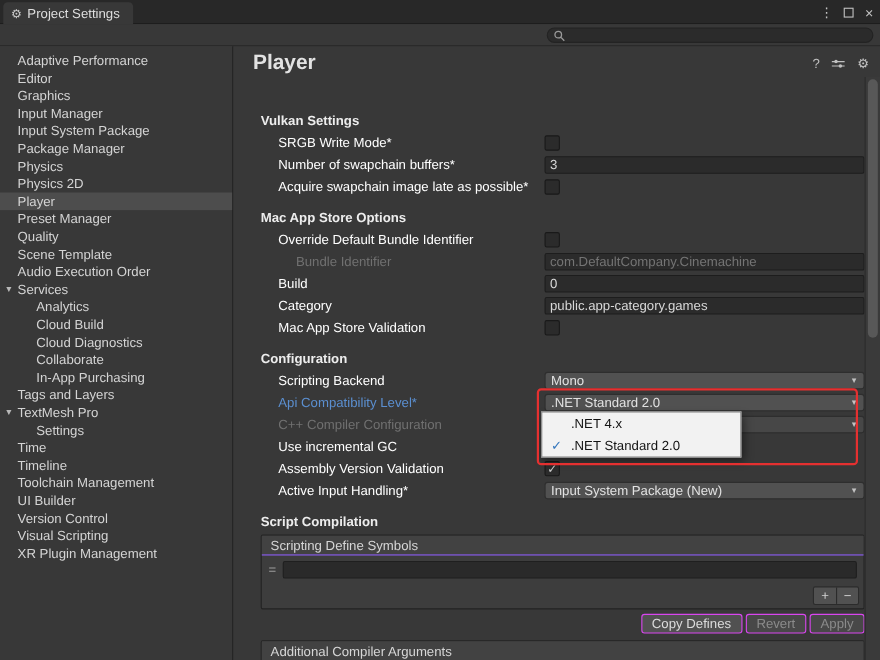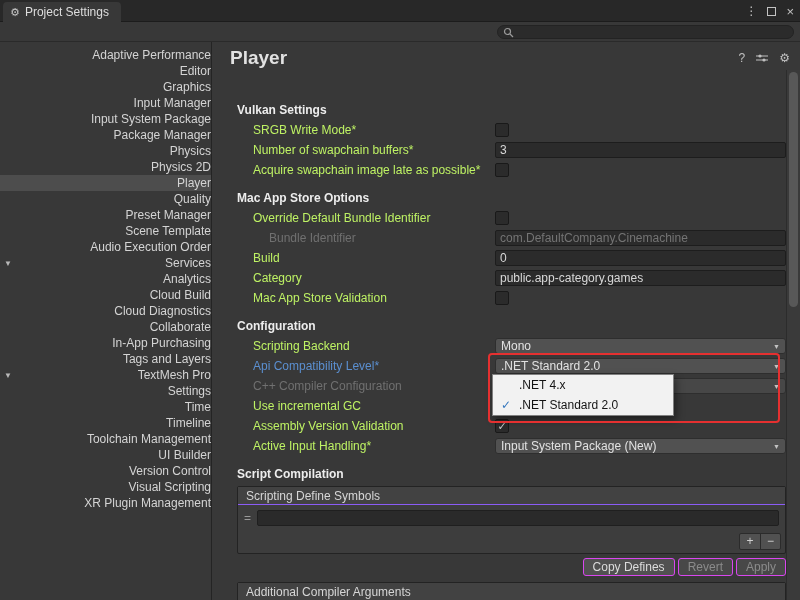--- a/index.html
+++ b/index.html
@@ -25,21 +25,21 @@
   .toolbar { position:absolute; left:0; top:22px; width:800px; height:20px;
     background:#383838; border-bottom:1px solid #2a2a2a; }
   .search { position:absolute; left:497px; right:6px; top:3px; height:14px;
     background:#2b2b2b; border:1px solid #232323; border-radius:8px;
     display:flex; align-items:center; padding-left:5px; }
 
   
   .sidebar { position:absolute; left:0; top:42px; width:212px; bottom:0;
     background:#383838; border-right:1px solid #242424; padding-top:5px; }
   .side-item { height:16px; display:flex; align-items:center; padding-left:16px;
-    position:relative; color:#d4d4d4; white-space:nowrap;justify-content:flex-end; }
+    position:relative; color:#d4d4d4; white-space:nowrap; }
   .side-item.child { padding-left:33px; }
   .side-item.selected { background:#4d4d4d; }
   .fold { position:absolute; left:4px; top:50%; transform:translateY(-50%);
     font-size:8px; color:#b8b8b8; }
 
   
   .main { position:absolute; left:212px; top:42px; width:588px; height:558px; }
   .main-header { height:28px; display:flex; align-items:center; padding:4px 10px 0 18px; }
   .main-title { font-size:19px; font-weight:bold; color:#e2e2e2; flex:1; }
   .header-icons { display:flex; align-items:center; gap:11px; color:#c0c0c0; }
@@ -51,21 +51,21 @@
     background:#585858; border-radius:5px; }
 
   .content { position:absolute; left:0; top:28px; right:14px; bottom:0;
     padding-left:25px; overflow:hidden; }
 
   .sec { height:20px; margin-top:8px; display:flex; align-items:center;
     font-weight:bold; color:#ededed; }
   .sec.first { margin-top:2px; }
 
   .row { height:20px; display:flex; align-items:center; }
-  .row .label { width:258px; flex:none; padding-left:16px; color:#bef264;
+  .row .label { width:258px; flex:none; padding-left:16px; color:#ffffff;
     white-space:nowrap; overflow:hidden; }
   .row .label.sub { padding-left:32px; }
   .row .label.disabled { color:#707070; }
   .row .label.blue { color:#5b8fd0; }
   .row .val { flex:1; margin-right:14px; display:flex; align-items:center; }
 
   .checkbox { width:14px; height:14px; background:#2b2b2b;
     border:1px solid #191919; border-radius:2px; display:flex;
     align-items:center; justify-content:center; }
   .checkbox .cg { display:none; font-size:11px; color:#cccccc; }
@@ -157,24 +157,24 @@
   <div class="side-item">
       <span>Physics</span>
     </div>
   <div class="side-item">
       <span>Physics 2D</span>
     </div>
   <div class="side-item selected">
       <span>Player</span>
     </div>
   <div class="side-item">
+      <span>Preset Manager</span>
+    </div>
+  <div class="side-item">
       <span>Quality</span>
-    </div>
-  <div class="side-item">
-      <span>Preset Manager</span>
     </div>
   <div class="side-item">
       <span>Scene Template</span>
     </div>
   <div class="side-item">
       <span>Audio Execution Order</span>
     </div>
   <div class="side-item">
       <span class="fold">▼</span>
       <span>Services</span>

